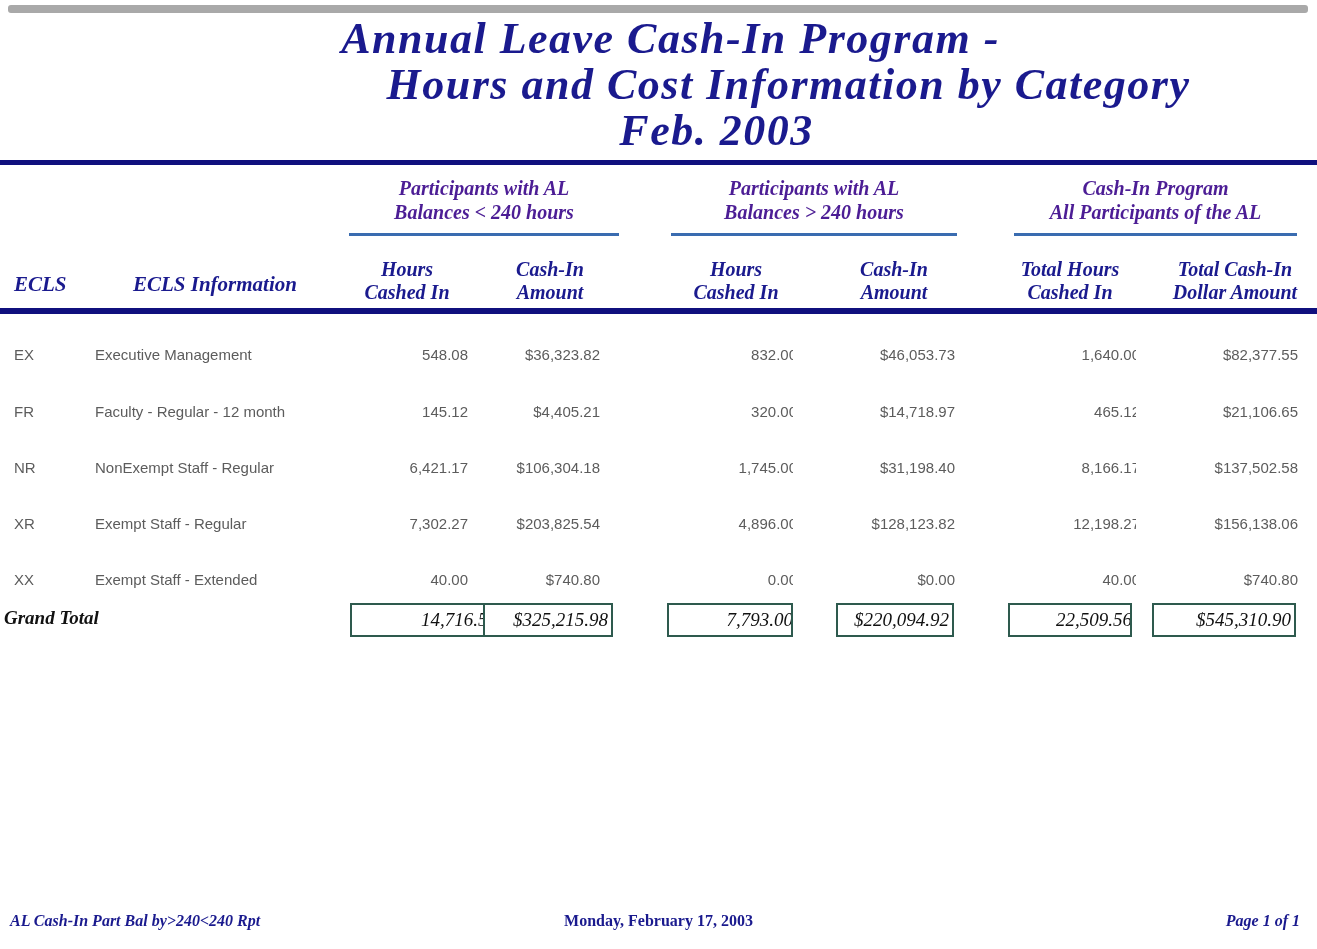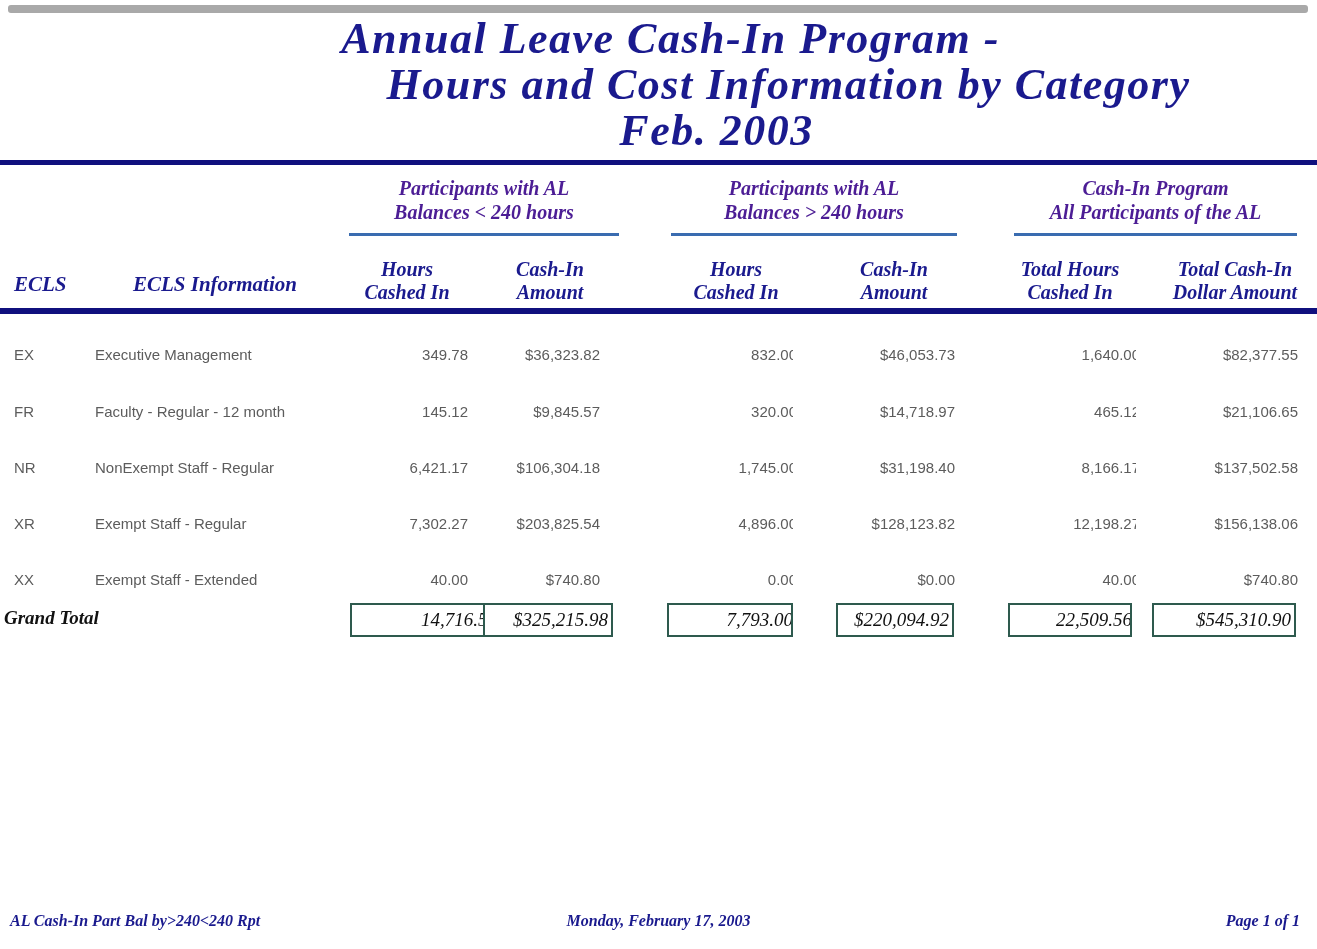--- a/index.html
+++ b/index.html
@@ -70,21 +70,21 @@
   .b2{left:483px;width:130px;}
   .b3{left:667px;width:126px;}
   .b4{left:836px;width:118px;}
   .b5{left:1008px;width:124px;}
   .b6{left:1152px;width:144px;}
   .gt-clip{position:relative;left:5px;}
 
   
   .footer-left{position:absolute;left:10px;top:912px;color:#1a1a8e;font-weight:bold;font-style:italic;font-size:16px;text-align:right;}
   .footer-center{position:absolute;left:0;top:912px;width:1317px;text-align:center;color:#1a1a8e;
-                 font-weight:bold;font-style:italic;font-size:16px;}
+                 font-weight:bold;font-size:16px;}
   .footer-right{position:absolute;right:17px;top:912px;color:#1a1a8e;font-weight:bold;font-style:italic;font-size:16px;}
 </style>
 </head>
 <body>
 
 <div class="page">
   <div class="top-bar"></div>
 
   <div class="title-block">
     <div class="title-line t1">Annual Leave Cash-In Program -</div>
@@ -137,32 +137,32 @@
   <div class="col-hdr ch6">
     <div>Total Cash-In</div>
     <div>Dollar Amount</div>
   </div>
 
   <div class="rule rule-header"></div>
 
   <div class="row r0">
     <div class="cell cell-ecls">EX</div>
     <div class="cell cell-desc">Executive Management</div>
-    <div class="cell cell-h1 num">349.78</div>
+    <div class="cell cell-h1 num">548.08</div>
     <div class="cell cell-c1 num">$36,323.82</div>
     <div class="cell cell-h2 num"><span class="clipnum">832.00</span></div>
     <div class="cell cell-c2 num">$46,053.73</div>
     <div class="cell cell-h3 num"><span class="clipnum">1,640.00</span></div>
     <div class="cell cell-c3 num">$82,377.55</div>
   </div>
   <div class="row r1">
     <div class="cell cell-ecls">FR</div>
     <div class="cell cell-desc">Faculty - Regular - 12 month</div>
     <div class="cell cell-h1 num">145.12</div>
-    <div class="cell cell-c1 num">$9,845.57</div>
+    <div class="cell cell-c1 num">$4,405.21</div>
     <div class="cell cell-h2 num"><span class="clipnum">320.00</span></div>
     <div class="cell cell-c2 num">$14,718.97</div>
     <div class="cell cell-h3 num"><span class="clipnum">465.12</span></div>
     <div class="cell cell-c3 num">$21,106.65</div>
   </div>
   <div class="row r2">
     <div class="cell cell-ecls">NR</div>
     <div class="cell cell-desc">NonExempt Staff - Regular</div>
     <div class="cell cell-h1 num">6,421.17</div>
     <div class="cell cell-c1 num">$106,304.18</div>

